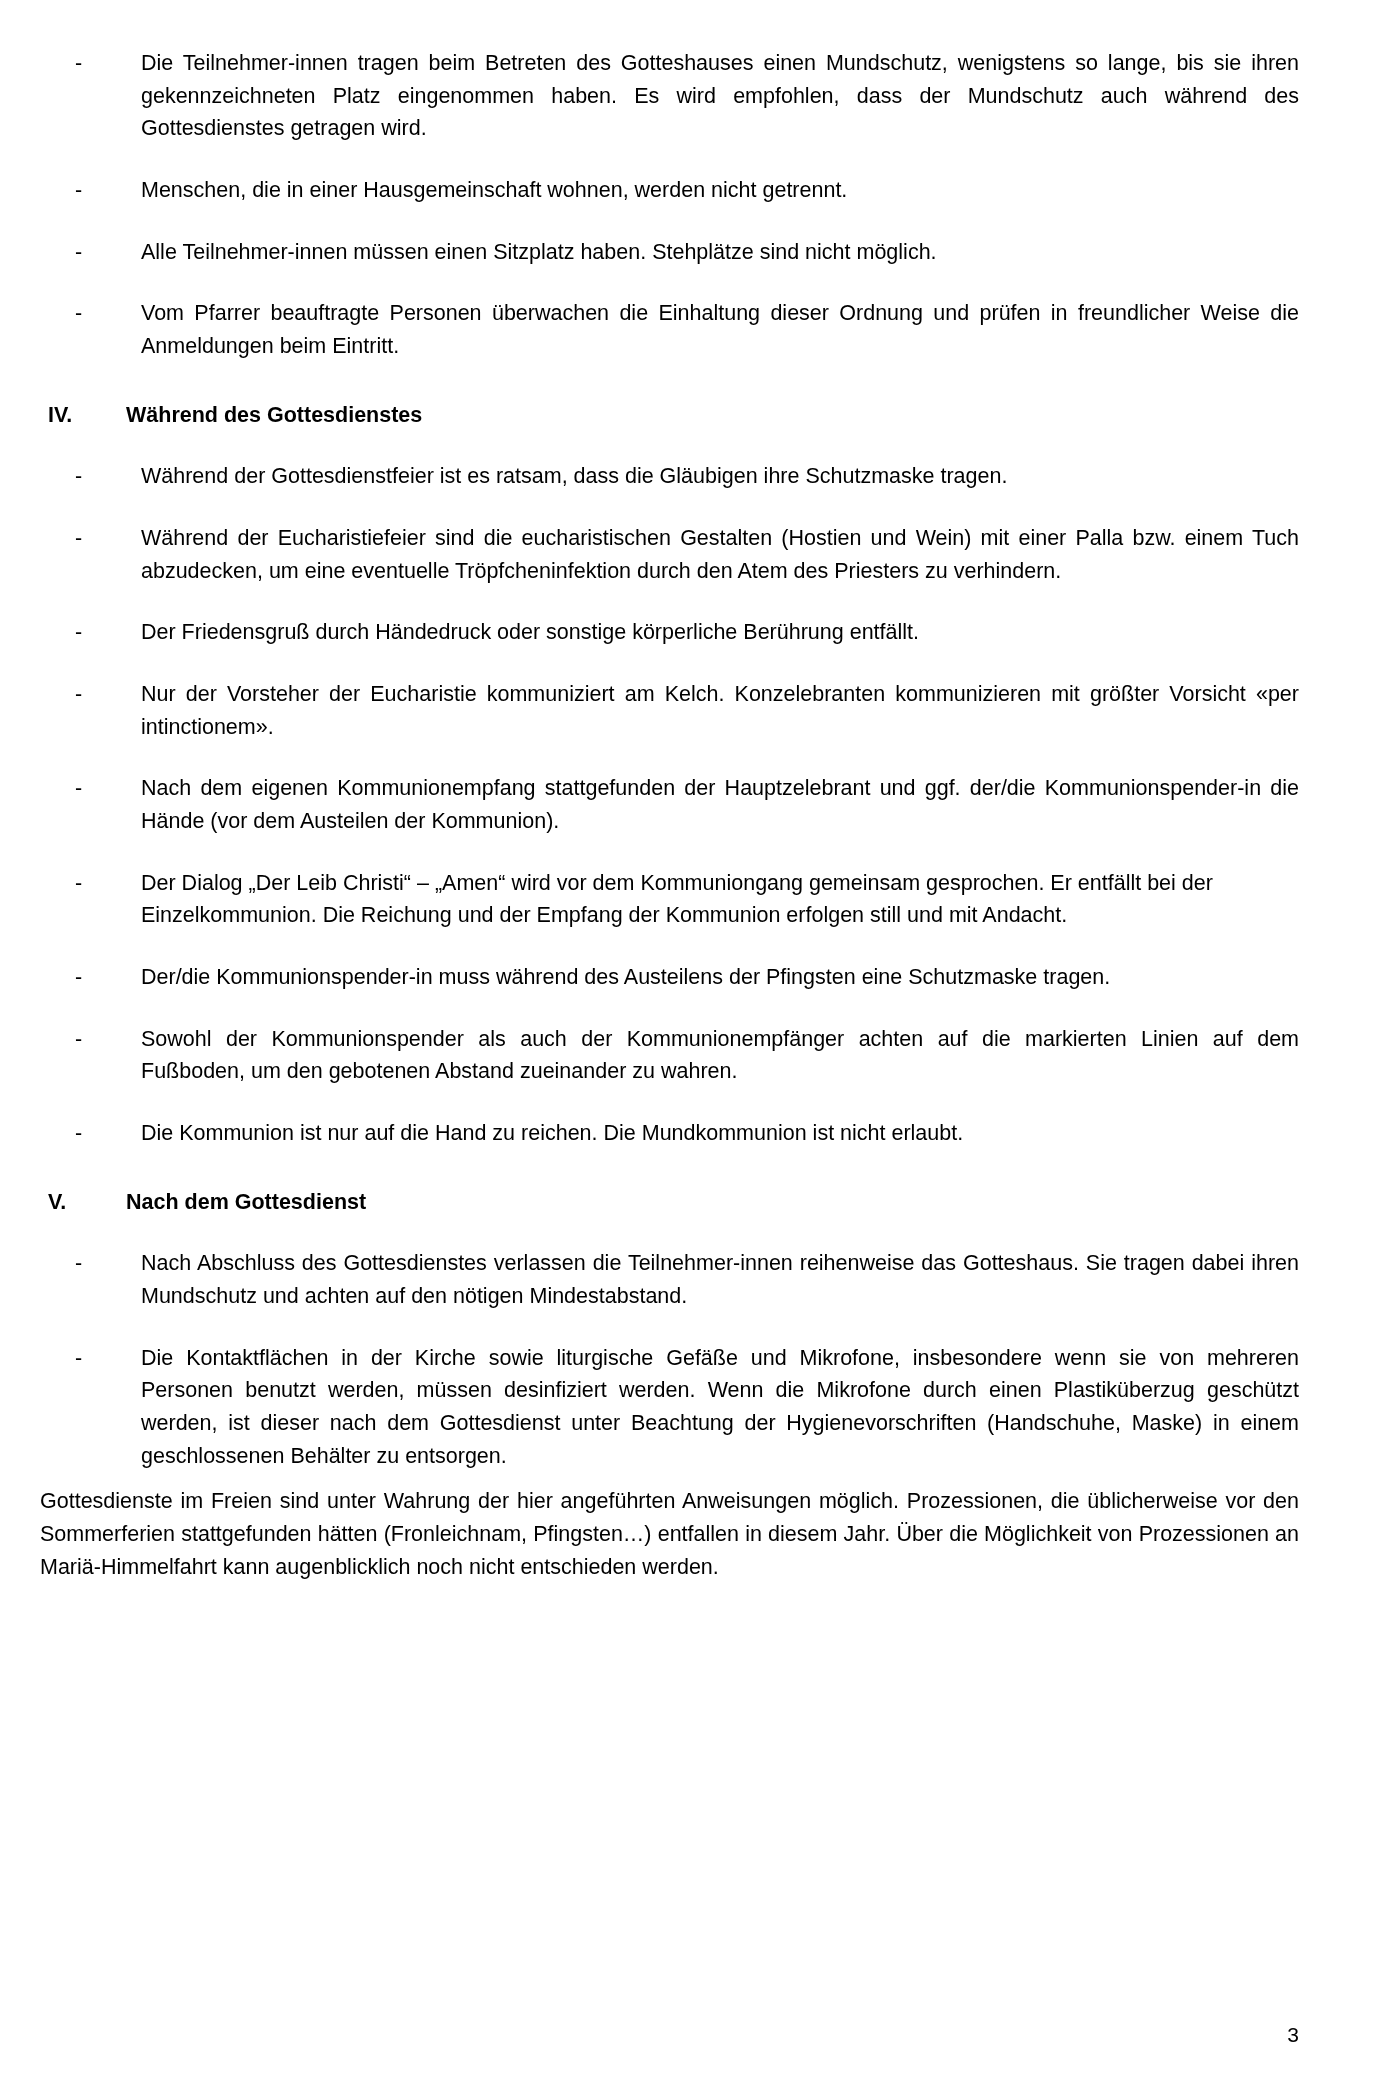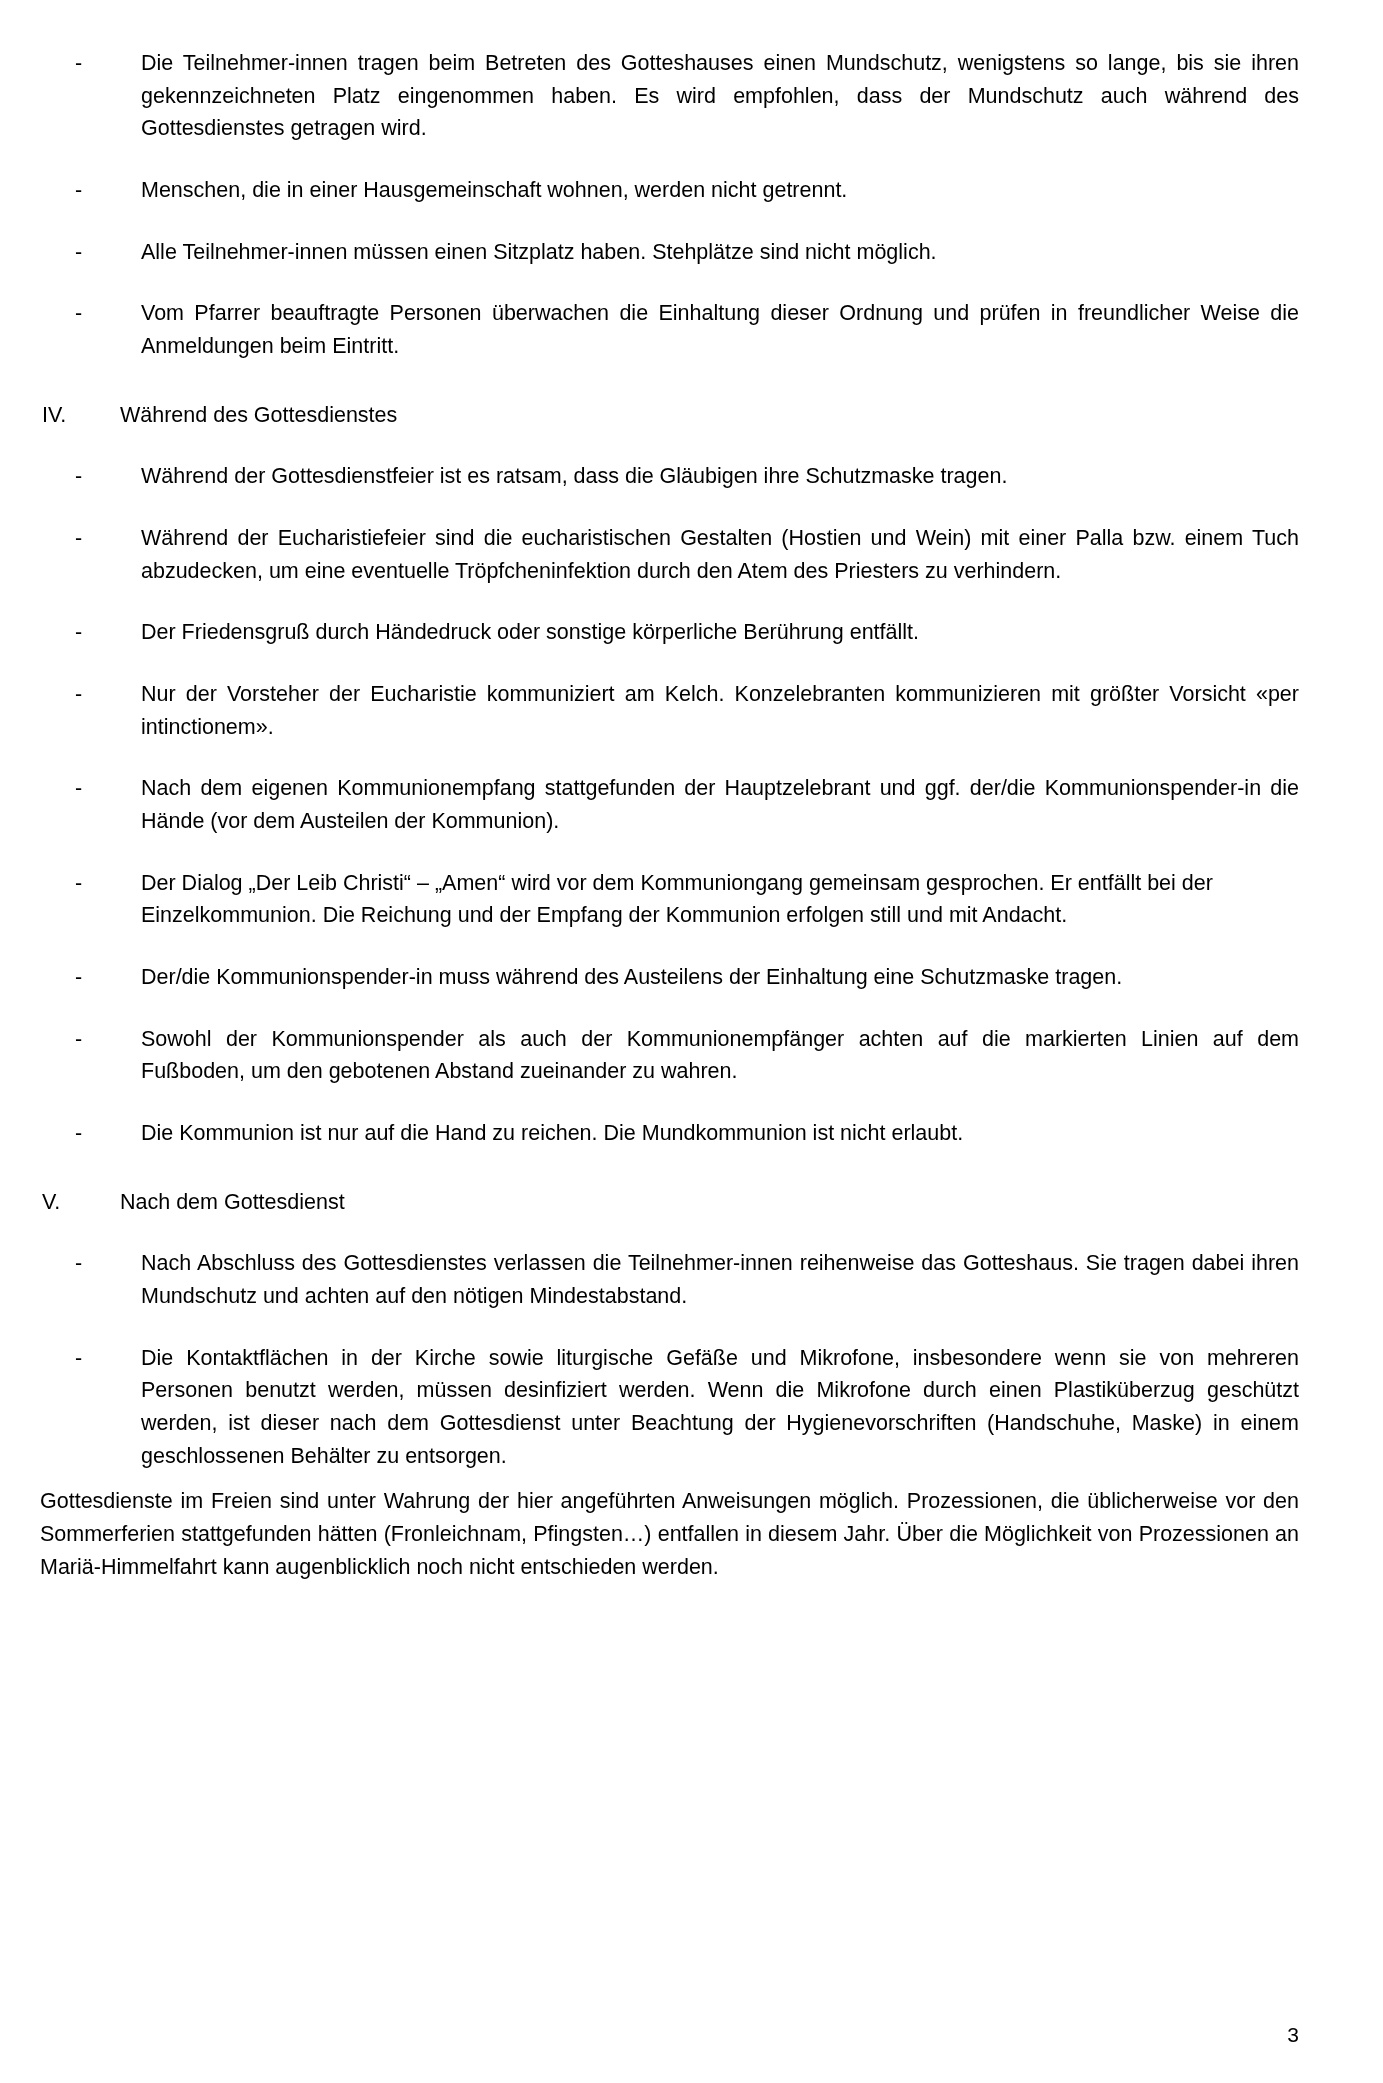--- a/index.html
+++ b/index.html
@@ -45,22 +45,22 @@
     display: block;
     margin-top: 29px;
   }
   .bullet-item.nojust {
     text-align: left;
   }
 
   
   .section-heading {
     display: flex;
-    font-weight: normal;
-    margin: 36px 0 24px 2px;
+    font-weight: bold;
+    margin: 36px 0 24px 8px;
   }
   .section-heading .numeral {
     width: 78px;
     flex: 0 0 78px;
   }
   .section-heading .htext {
     flex: 1 1 auto;
   }
 
   
@@ -132,21 +132,21 @@
       <li class="bullet-item">
         <span class="dash">-</span>
         <span class="btext">Nach dem eigenen Kommunionempfang stattgefunden der Hauptzelebrant und ggf. der/die Kommunionspender-in die Hände (vor dem Austeilen der Kommunion).</span>
       </li>
       <li class="bullet-item nojust">
         <span class="dash">-</span>
         <span class="btext">Der Dialog „Der Leib Christi“ – „Amen“ wird vor dem Kommuniongang gemeinsam gesprochen. Er entfällt bei der Einzelkommunion. Die Reichung und der Empfang der Kommunion erfolgen still und mit Andacht.</span>
       </li>
       <li class="bullet-item">
         <span class="dash">-</span>
-        <span class="btext">Der/die Kommunionspender-in muss während des Austeilens der Einhaltung eine Schutzmaske tragen.</span>
+        <span class="btext">Der/die Kommunionspender-in muss während des Austeilens der Pfingsten eine Schutzmaske tragen.</span>
       </li>
       <li class="bullet-item">
         <span class="dash">-</span>
         <span class="btext">Sowohl der Kommunionspender als auch der Kommunionempfänger achten auf die markierten Linien auf dem Fußboden, um den gebotenen Abstand zueinander zu wahren.</span>
       </li>
       <li class="bullet-item nojust">
         <span class="dash">-</span>
         <span class="btext">Die Kommunion ist nur auf die Hand zu reichen. Die Mundkommunion ist nicht erlaubt.</span>
       </li>
     </ul>

